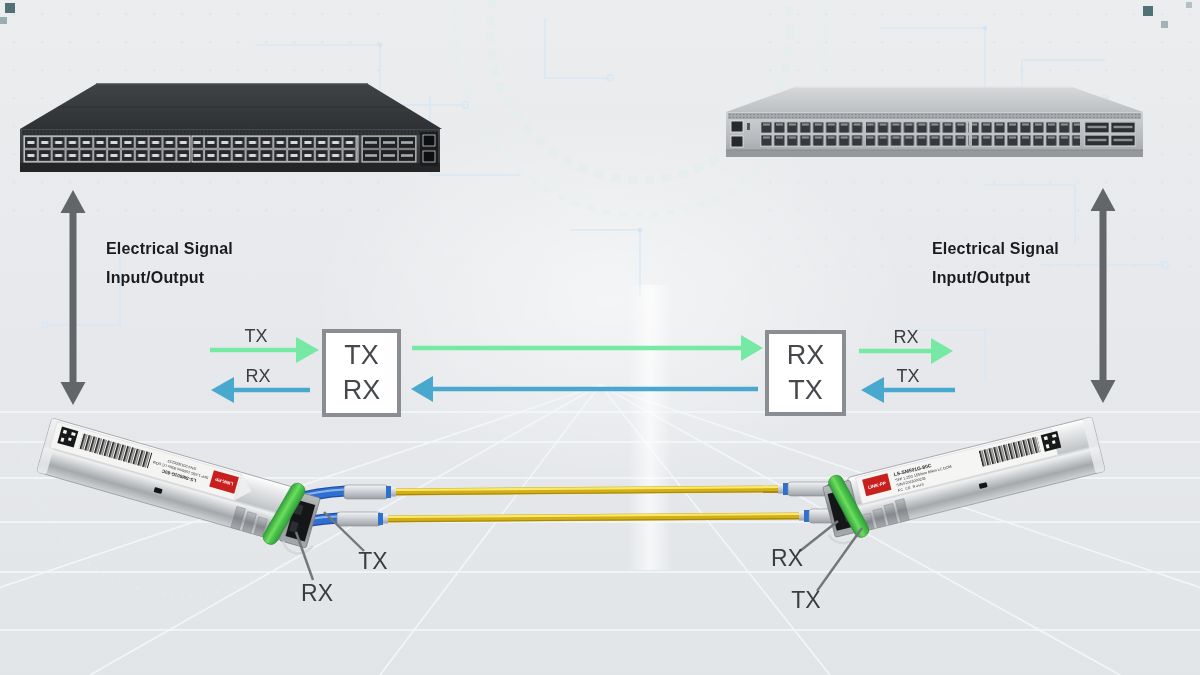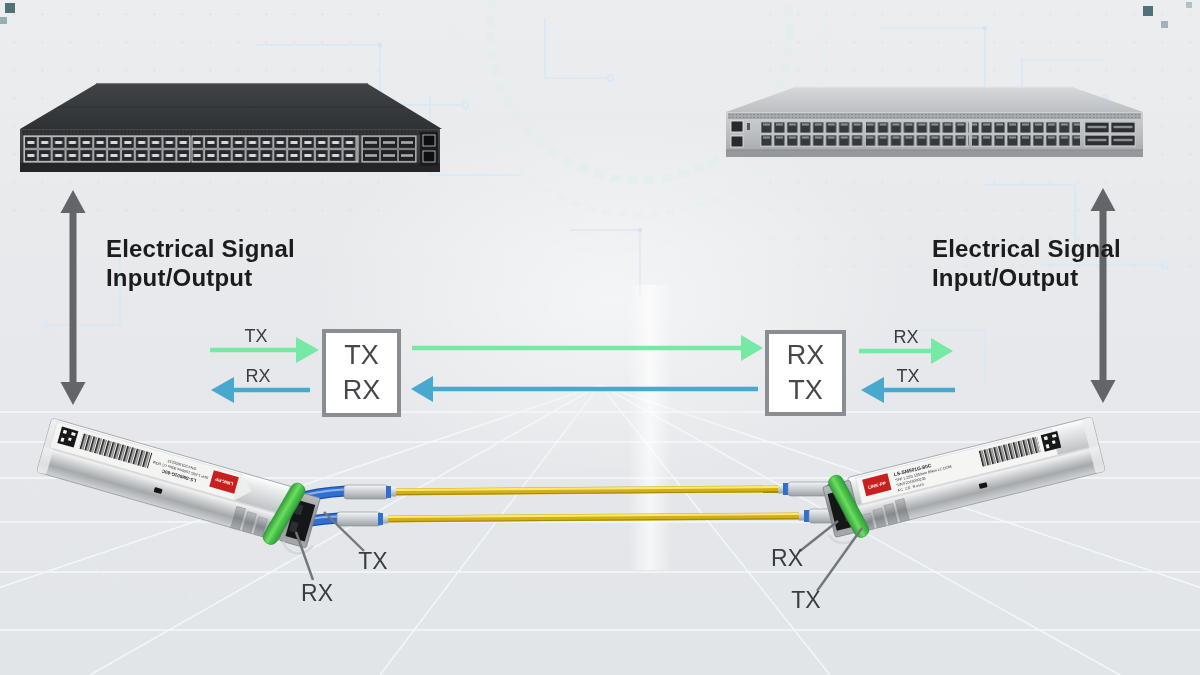--- a/index.html
+++ b/index.html
@@ -4,21 +4,21 @@
 <style>
   html,body{margin:0;padding:0;background:#d7d9dc;}
   .stage{
     position:relative;width:1200px;height:675px;overflow:hidden;
     background:linear-gradient(180deg,#ebedef 0%,#e6e8eb 55%,#e2e5e8 100%);
     font-family:"Liberation Sans", sans-serif;
   }
   .stage svg.scene{position:absolute;left:0;top:0;}
   svg text{font-family:"Liberation Sans", sans-serif;}
   .sig-label{
-    position:absolute;font-weight:700;font-size:24px;line-height:29px;
+    position:absolute;font-weight:700;font-size:16px;line-height:29px;
     color:#1b1c1e;letter-spacing:.2px;white-space:nowrap;
   }
   .signal-box{
     position:absolute;box-sizing:border-box;background:#ffffff;
     border:4px solid #8a8e92;display:flex;flex-direction:column;
     align-items:center;justify-content:space-evenly;
     font-size:27px;color:#45484c;line-height:1;
   }
   .signal-box span{display:block;}
 </style>

